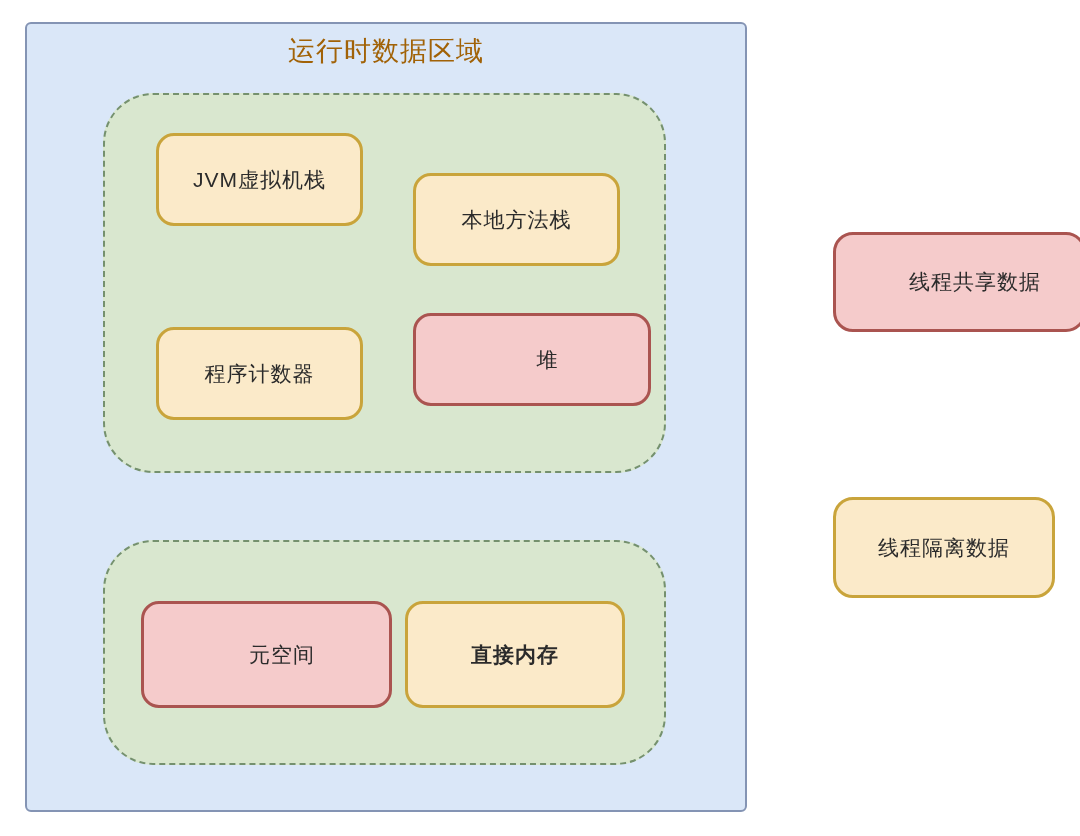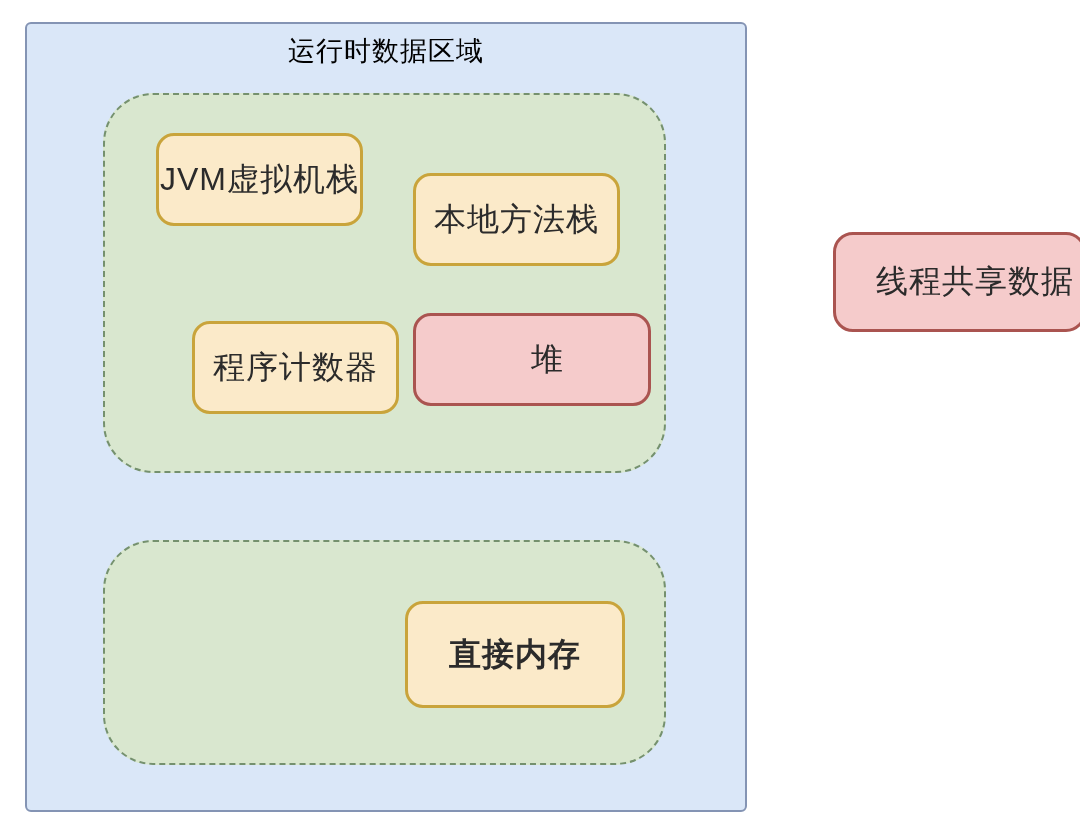--- a/index.html
+++ b/index.html
@@ -27,21 +27,21 @@
     border: 2px solid #8494b4;
     border-radius: 6px;
   }
   .area-title {
     position: absolute;
     left: 0;
     width: 100%;
     text-align: center;
     font-size: 27px;
     line-height: 1.1;
-    color: #000000;
+    color: #a16207;
     letter-spacing: 1px;
   }
   .title-runtime { top: 13px; }
   .title-native  { top: 467px; }
   
   .group {
     position: absolute;
     left: 76px;
     width: 559px;
     background: #d9e7cf;
@@ -49,38 +49,38 @@
     border-radius: 50px;
   }
   .group1 { top: 69px;  height: 376px; }
   .group2 { top: 516px; height: 221px; }
   
   .node {
     position: absolute;
     display: flex;
     align-items: center;
     justify-content: center;
-    font-size: 32px;
+    font-size: 21px;
     letter-spacing: 1px;
     border-radius: 18px;
     text-align: right;
   }
   .isolated {
     background: #fbeac9;
     border: 3px solid #c9a43b;
   }
   .shared {
     background: #f5cbcb;
     border: 3px solid #aa5450;
     padding-left: 31px;
   }
   
   .n-jvm-stack     { left: 51px;  top: 38px;  width: 201px; height: 87px; }
   .n-native-stack  { left: 308px; top: 38px;  width: 201px; height: 87px; margin-top: 40px; }
-  .n-pc-register   { left: 51px;  top: 226px; width: 201px; height: 87px; margin-left: 36px; }
+  .n-pc-register   { left: 51px;  top: 232px; width: 201px; height: 87px; }
   .n-heap          { left: 308px; top: 218px; width: 201px; height: 87px; }
   
   .n-metaspace     { left: 36px;  top: 59px;  width: 214px; height: 101px; }
   .n-direct-memory { left: 300px; top: 59px;  width: 214px; height: 101px; font-weight: bold; }
   
   .legend {
     border-radius: 20px;
   }
   .legend-shared   { left: 833px; top: 232px; width: 216px; height: 94px; }
   .legend-isolated { left: 833px; top: 497px; width: 216px; height: 95px; }
@@ -96,21 +96,23 @@
 
     <div class="group group1">
       <div class="node isolated n-jvm-stack">JVM虚拟机栈</div>
       <div class="node isolated n-native-stack">本地方法栈</div>
       <div class="node isolated n-pc-register">程序计数器</div>
       <div class="node shared n-heap">堆</div>
     </div>
 
 
     <div class="group group2">
+      <div class="node shared n-metaspace">元空间</div>
       <div class="node isolated n-direct-memory">直接内存</div>
     </div>
 
   </div>
 
   <div class="node shared legend legend-shared">线程共享数据</div>
 
+  <div class="node isolated legend legend-isolated">线程隔离数据</div>
 
 </div>
 
 </body></html>

